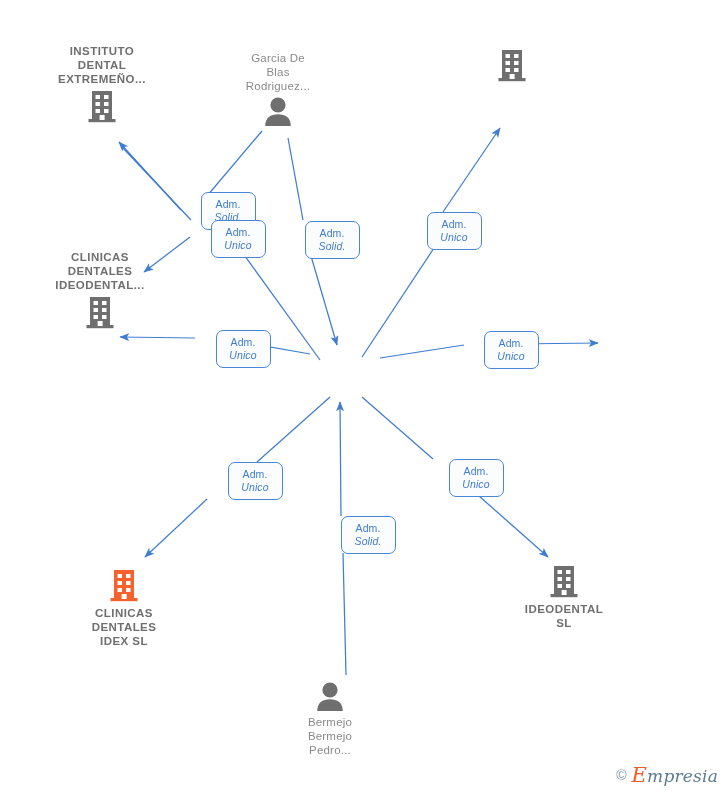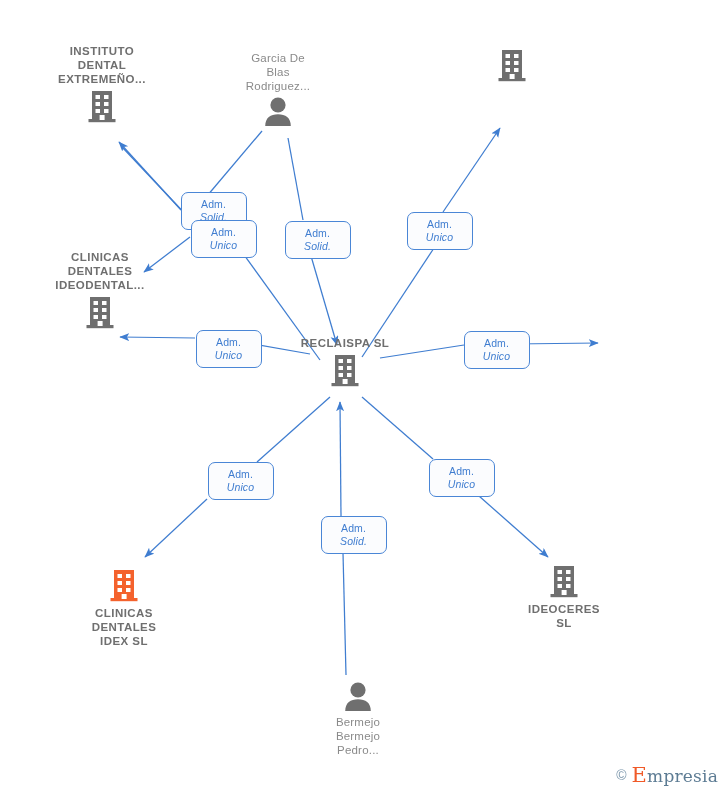--- a/index.html
+++ b/index.html
@@ -55,40 +55,42 @@
     position:absolute;
     box-sizing:border-box;
     border:1.4px solid #4a86d6;
     border-radius:7px;
     background:#fbfcfe;
     color:#3f7dd0;
     font-size:10.5px;
     line-height:13px;
     padding:5px 0 5px 0;
     text-align:center;
-    width:66px;
+    width:55px;
     letter-spacing:.1px;
+    margin-left:20px;
   }
   .edge-label span{display:block;}
   .edge-label .l1{margin-left:-1px;}
   .edge-label .l2{margin-left:-1px;font-style:italic;}
 
   
   #watermark{
     position:absolute;
     right:10px;bottom:8px;
     display:flex;align-items:center;
     font-size:15px;
     color:#5d7f9c;
   }
   #watermark .copy{
     font-size:14px;color:#7d98ad;margin-right:5px;
   }
   #watermark .brand{
     font-family:"DejaVu Serif", serif;
+    font-style:italic;
     font-size:17px;
     color:#5c7b93;
     letter-spacing:.2px;
   }
   #watermark .brand .cap{
     color:#f05a28;
     font-size:21px;
   }
 </style>
 </head>
@@ -257,36 +259,20 @@
         <rect x="17" y="6" width="4.5" height="4" fill="#ffffff"></rect>
         <rect x="8.5" y="13" width="4.5" height="4" fill="#ffffff"></rect>
         <rect x="17" y="13" width="4.5" height="4" fill="#ffffff"></rect>
         <rect x="8.5" y="20" width="4.5" height="4" fill="#ffffff"></rect>
         <rect x="17" y="20" width="4.5" height="4" fill="#ffffff"></rect>
         <rect x="12.6" y="26" width="5" height="5" fill="#ffffff"></rect>
       </svg>
     </span>
   </div>
 
-  <div class="node label-top" style="left:345px;top:336px;">
-    <span class="label company">RECLAISPA  SL</span>
-    <span class="glyph">
-      <svg width="30" height="34" viewBox="0 0 30 34" xmlns="http://www.w3.org/2000/svg">
-        <rect x="5" y="2" width="20" height="29" fill="#6f6f6f"></rect>
-        <rect x="1.5" y="30" width="27" height="3.2" fill="#6f6f6f"></rect>
-        <rect x="8.5" y="6" width="4.5" height="4" fill="#ffffff"></rect>
-        <rect x="17" y="6" width="4.5" height="4" fill="#ffffff"></rect>
-        <rect x="8.5" y="13" width="4.5" height="4" fill="#ffffff"></rect>
-        <rect x="17" y="13" width="4.5" height="4" fill="#ffffff"></rect>
-        <rect x="8.5" y="20" width="4.5" height="4" fill="#ffffff"></rect>
-        <rect x="17" y="20" width="4.5" height="4" fill="#ffffff"></rect>
-        <rect x="12.6" y="26" width="5" height="5" fill="#ffffff"></rect>
-      </svg>
-    </span>
-  </div>
 
 
   <div class="node label-bottom" style="left:124px;top:568px;">
     <span class="glyph">
       <svg width="30" height="34" viewBox="0 0 30 34" xmlns="http://www.w3.org/2000/svg">
         <rect x="5" y="2" width="20" height="29" fill="#f4622d"></rect>
         <rect x="1.5" y="30" width="27" height="3.2" fill="#f4622d"></rect>
         <rect x="8.5" y="6" width="4.5" height="4" fill="#ffffff"></rect>
         <rect x="17" y="6" width="4.5" height="4" fill="#ffffff"></rect>
         <rect x="8.5" y="13" width="4.5" height="4" fill="#ffffff"></rect>
@@ -308,25 +294,25 @@
         <rect x="1.5" y="30" width="27" height="3.2" fill="#6f6f6f"></rect>
         <rect x="8.5" y="6" width="4.5" height="4" fill="#ffffff"></rect>
         <rect x="17" y="6" width="4.5" height="4" fill="#ffffff"></rect>
         <rect x="8.5" y="13" width="4.5" height="4" fill="#ffffff"></rect>
         <rect x="17" y="13" width="4.5" height="4" fill="#ffffff"></rect>
         <rect x="8.5" y="20" width="4.5" height="4" fill="#ffffff"></rect>
         <rect x="17" y="20" width="4.5" height="4" fill="#ffffff"></rect>
         <rect x="12.6" y="26" width="5" height="5" fill="#ffffff"></rect>
       </svg>
     </span>
-    <span class="label company">IDEOCERES
+    <span class="label company">IDEODENTAL
 SL</span>
   </div>
 
-  <div class="node label-bottom" style="left:358px;top:681px;">
+  <div class="node label-bottom" style="left:330px;top:681px;">
     <span class="glyph">
       <svg width="32" height="30" viewBox="0 0 32 30" xmlns="http://www.w3.org/2000/svg">
         <circle cx="16" cy="9" r="7.6" fill="#6f6f6f"></circle>
         <path d="M3.2 30 C3.2 21.6 8.6 18.2 16 18.2 C23.4 18.2 28.8 21.6 28.8 30 Z" fill="#6f6f6f"></path>
       </svg>
     </span>
     <span class="label person">Bermejo
 Bermejo
 Pedro...</span>
   </div>

